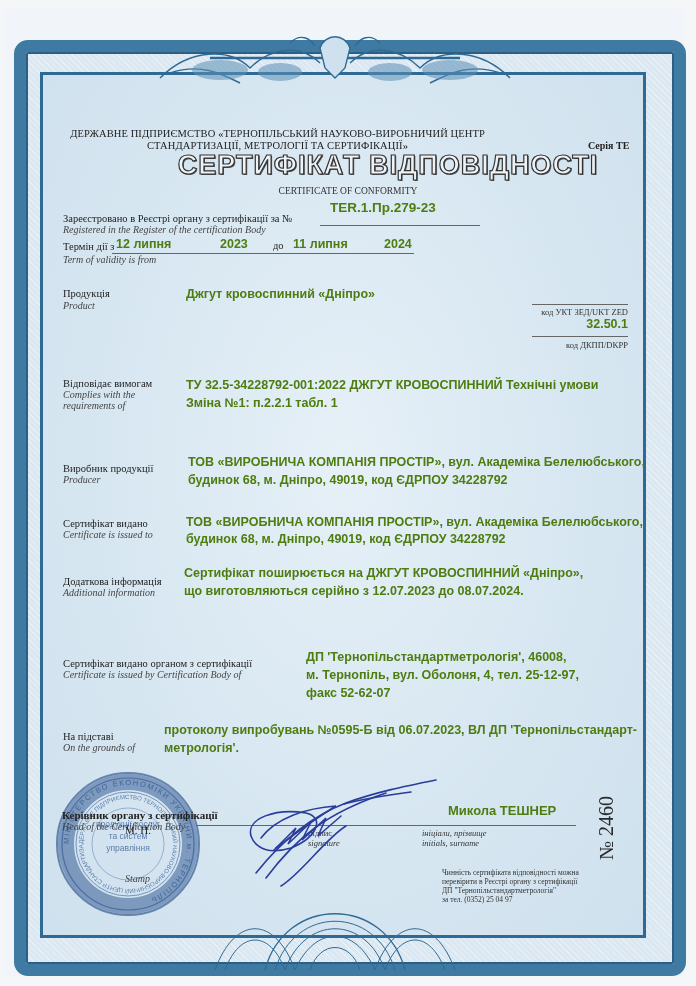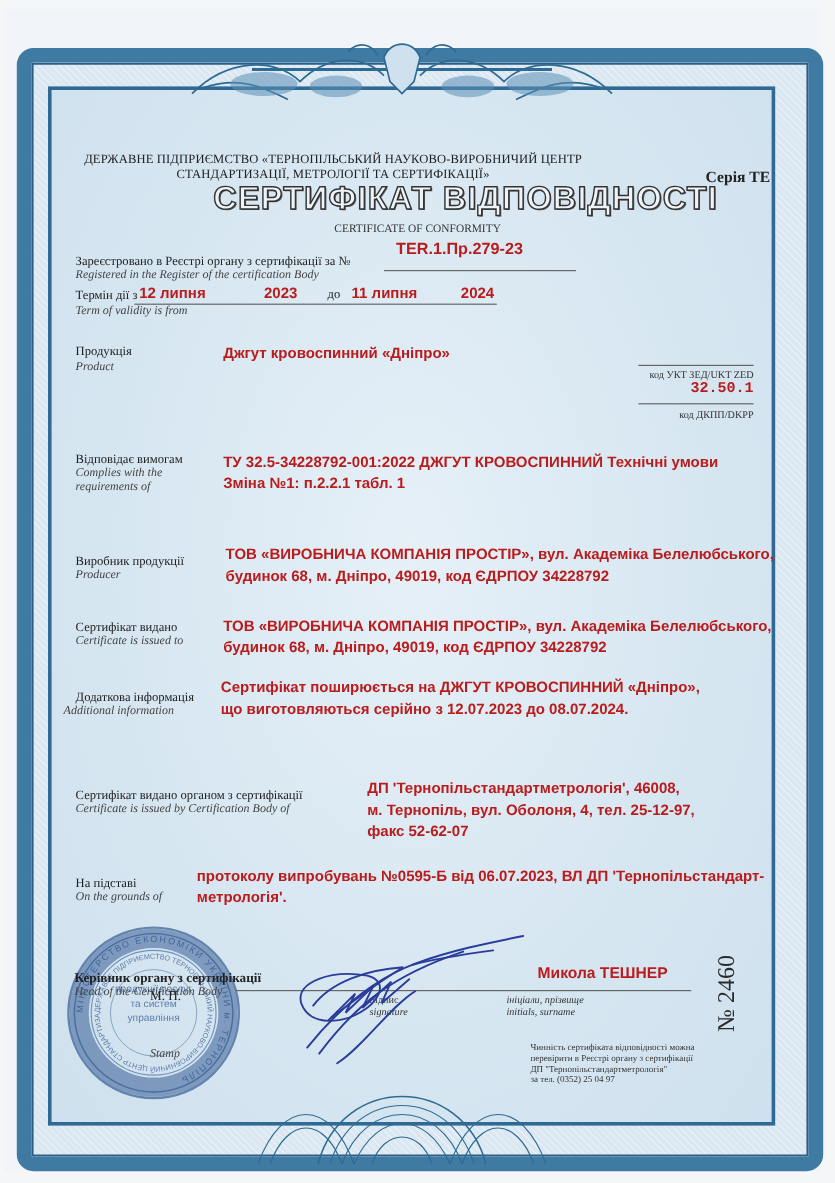--- a/index.html
+++ b/index.html
@@ -12,27 +12,27 @@
       #dbe8f2;
     box-shadow: inset 0 0 0 2px #2c5f86;
   }
   .inner { position:absolute; left:40px; top:72px; width:600px; height:860px; border:3px solid #2f6a94;
     background: radial-gradient(ellipse at 50% 45%, #e6f0f7 0%, #d6e6f1 60%, #cfe1ee 100%); }
   .ornament-top { position:absolute; left:150px; top:28px; width:370px; height:62px; }
   .ornament-bottom { position:absolute; left:135px; top:895px; width:400px; height:80px; }
 
   .t { position:absolute; white-space:nowrap; }
   .org { left:0; width:555px; text-align:center; font-size:10.5px; letter-spacing:0.1px; color:#222; }
-  .series { font-size:13px; font-weight:bold; color:#222; }
+  .series { font-size:10px; font-weight:bold; color:#222; }
   .title { left:0; width:696px; text-align:center; top:150px; font-size:27px; font-weight:bold; letter-spacing:1px;
     color:#eef3f7; -webkit-text-stroke:1.2px #333; text-shadow:1px 1px 0 #555; font-family:Liberation Sans, sans-serif;margin-left:40px; }
   .subtitle { left:0; width:696px; text-align:center; top:186px; font-size:9.5px; color:#333; }
   .lbl { font-size:10.5px; color:#222; }
   .lbl-en { font-size:10px; font-style:italic; color:#444; }
-  .val { font-family:"Liberation Sans", sans-serif; font-weight:bold; font-size:12.5px; color:#b91c1c; }
+  .val { font-family:"Liberation Sans", sans-serif; font-weight:bold; font-size:12.5px; color:#4d7c0f; }
   .line { position:absolute; height:1px; background:#666; }
   .small { font-size:8.5px; color:#333; }
 
   .stamp { position:absolute; left:56px; top:772px; width:140px; height:140px; border-radius:50%;
     border:2px solid rgba(40,80,140,0.65); box-shadow: inset 0 0 0 14px rgba(255,255,255,0.0), inset 0 0 0 16px rgba(40,80,140,0.5);
     color:rgba(40,80,140,0.7); font-family:"Liberation Sans", sans-serif; }
   .stamp .ring-text { position:absolute; left:0; top:0; width:140px; height:140px; }
   .stamp .core { position:absolute; left:30px; top:44px; width:80px; text-align:center; font-size:8.5px; line-height:12px; }
   .signature { position:absolute; left:236px; top:778px; width:210px; height:112px; }
 </style>
@@ -95,42 +95,42 @@
 <div class="t lbl" style="left:273px; top:240px;">до</div>
 <div class="t val" style="left:293px; top:237px;">11 липня</div>
 <div class="t val" style="left:384px; top:237px;">2024</div>
 <div class="line" style="left:112px; top:253px; width:302px;"></div>
 
 <div class="t lbl" style="left:63px; top:288px;">Продукція</div>
 <div class="t lbl-en" style="left:63px; top:300px;">Product</div>
 <div class="t val" style="left:186px; top:287px;">Джгут кровоспинний «Дніпро»</div>
 <div class="line" style="left:532px; top:304px; width:96px;"></div>
 <div class="t small" style="left:534px; top:307px; width:94px; text-align:right;">код УКТ ЗЕД/UKT ZED</div>
-<div class="t val" style="left:534px; top:317px; width:94px; text-align:right;font-family:Liberation Mono, monospace;">32.50.1</div>
+<div class="t val" style="left:534px; top:317px; width:94px; text-align:right;">32.50.1</div>
 <div class="line" style="left:532px; top:336px; width:96px;"></div>
 <div class="t small" style="left:534px; top:340px; width:94px; text-align:right;">код ДКПП/DKPP</div>
 
 <div class="t lbl" style="left:63px; top:378px;">Відповідає вимогам</div>
 <div class="t lbl-en" style="left:63px; top:389px;">Complies with the</div>
 <div class="t lbl-en" style="left:63px; top:400px;">requirements of</div>
 <div class="t val" style="left:186px; top:378px;">ТУ   32.5-34228792-001:2022 ДЖГУТ КРОВОСПИННИЙ Технічні умови</div>
 <div class="t val" style="left:186px; top:396px;">Зміна №1:  п.2.2.1 табл. 1</div>
 
 <div class="t lbl" style="left:63px; top:463px;">Виробник продукції</div>
 <div class="t lbl-en" style="left:63px; top:474px;">Producer</div>
 <div class="t val" style="left:188px; top:455px;">ТОВ «ВИРОБНИЧА КОМПАНІЯ ПРОСТІР», вул. Академіка Белелюбського,</div>
 <div class="t val" style="left:188px; top:473px;">будинок 68, м. Дніпро, 49019,  код ЄДРПОУ 34228792</div>
 
 <div class="t lbl" style="left:63px; top:518px;">Сертифікат видано</div>
 <div class="t lbl-en" style="left:63px; top:529px;">Certificate is issued to</div>
 <div class="t val" style="left:186px; top:515px;">ТОВ «ВИРОБНИЧА КОМПАНІЯ ПРОСТІР», вул. Академіка Белелюбського,</div>
 <div class="t val" style="left:186px; top:532px;">будинок 68, м. Дніпро, 49019,  код ЄДРПОУ 34228792</div>
 
 <div class="t lbl" style="left:63px; top:576px;">Додаткова інформація</div>
-<div class="t lbl-en" style="left:53px; top:587px;">Additional information</div>
+<div class="t lbl-en" style="left:63px; top:587px;">Additional information</div>
 <div class="t val" style="left:184px; top:566px;">Сертифікат поширюється на ДЖГУТ КРОВОСПИННИЙ «Дніпро»,</div>
 <div class="t val" style="left:184px; top:584px;">що виготовляються серійно з 12.07.2023 до 08.07.2024.</div>
 
 <div class="t lbl" style="left:63px; top:658px;">Сертифікат видано органом з сертифікації</div>
 <div class="t lbl-en" style="left:63px; top:669px;">Certificate is issued by Certification Body of</div>
 <div class="t val" style="left:306px; top:650px;">ДП 'Тернопільстандартметрологія', 46008,</div>
 <div class="t val" style="left:306px; top:668px;">м. Тернопіль, вул. Оболоня, 4, тел. 25-12-97,</div>
 <div class="t val" style="left:306px; top:686px;">факс 52-62-07</div>
 
 <div class="t lbl" style="left:63px; top:731px;">На підставі</div>

